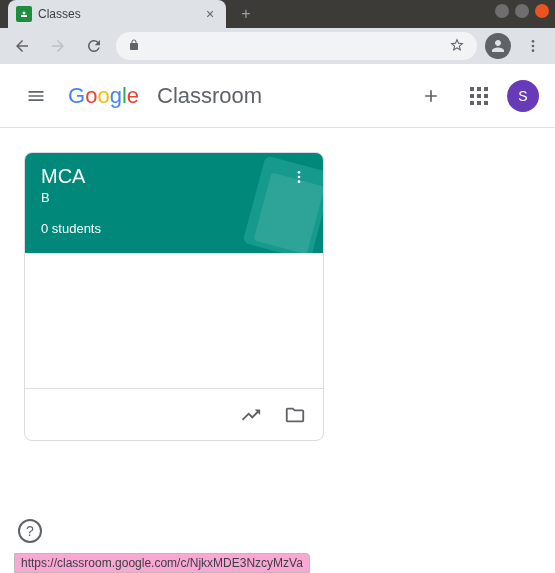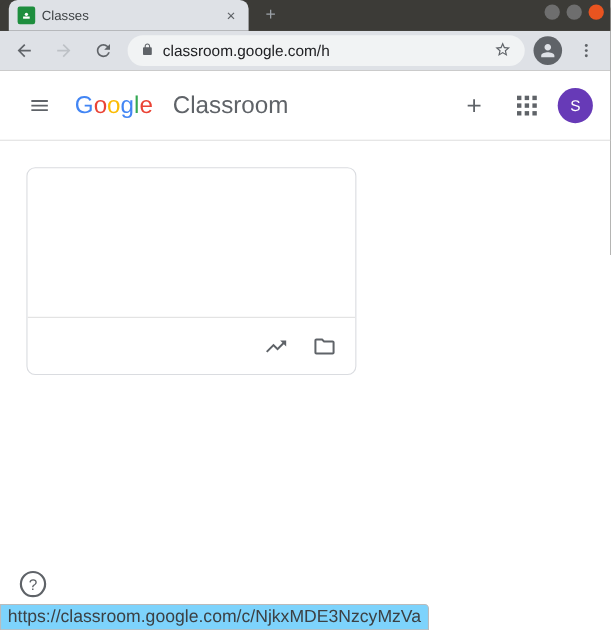--- a/index.html
+++ b/index.html
@@ -229,25 +229,25 @@
       left: 18px; bottom: 30px;
       width: 24px; height: 24px;
       border: 2px solid #5f6368;
       border-radius: 50%;
       display: flex; align-items: center; justify-content: center;
       color: #5f6368; font-size: 14px;
       cursor: pointer;
     }
     .status-overlay {
       position: absolute;
-      left: 0; bottom: 0;
-      background: #7dd3fc;
+      left: 14px; bottom: 0;
+      background: #f9a8d4;
       border: 1px solid #bbb;
       border-top-right-radius: 4px;
-      font-size: 16px;
+      font-size: 12px;
       color: #3c4043;
       padding: 2px 6px;
     }
   </style>
 </head>
 <body>
 
 <div class="window">
   <div class="titlebar">
     <div class="tab">
@@ -284,21 +284,20 @@
       <svg width="18" height="18" viewBox="0 0 24 24">
           <path d="M17.65 6.35A7.958 7.958 0 0012 4c-4.42 0-8 3.58-8 8s3.58 8 8 8c3.73 0 6.84-2.55 7.73-6h-2.08A5.99 5.99 0 0112 18c-3.31 0-6-2.69-6-6s2.69-6 6-6c1.66 0 3.14.69 4.22 1.78L13 11h7V4l-2.35 2.35z" fill="#5f6368"></path>
         </svg>
     </div>
     <div class="omnibox">
       <span class="lock">
         <svg width="12" height="14" viewBox="0 0 24 24">
             <path d="M18 8h-1V6c0-2.76-2.24-5-5-5S7 3.24 7 6v2H6c-1.1 0-2 .9-2 2v10c0 1.1.9 2 2 2h12c1.1 0 2-.9 2-2V10c0-1.1-.9-2-2-2zM9 6c0-1.66 1.34-3 3-3s3 1.34 3 3v2H9V6z" fill="#5f6368"></path>
           </svg>
       </span>
-      <span>classroom.google.com/h</span>
       <span style="margin-left:auto" class="omni-star">
         <svg width="16" height="16" viewBox="0 0 24 24">
             <path d="M22 9.24l-7.19-.62L12 2 9.19 8.63 2 9.24l5.46 4.73L5.82 21 12 17.27 18.18 21l-1.63-7.03L22 9.24zM12 15.4l-3.76 2.27 1-4.28-3.32-2.88 4.38-.38L12 6.1l1.71 4.04 4.38.38-3.32 2.88 1 4.28L12 15.4z" fill="#5f6368"></path>
           </svg>
       </span>
     </div>
     <div class="chrome-avatar">
       <svg width="18" height="18" viewBox="0 0 24 24">
           <path d="M12 12c2.21 0 4-1.79 4-4s-1.79-4-4-4-4 1.79-4 4 1.79 4 4 4zm0 2c-2.67 0-8 1.34-8 4v2h16v-2c0-2.66-5.33-4-8-4z" fill="#dee1e6"></path>
         </svg>
@@ -348,20 +347,36 @@
           </div>
         </div>
         <div class="user-avatar">
           <span>S</span>
         </div>
       </div>
     </div>
 
     <div class="class-grid">
       <div class="class-card">
+        <div class="card-head">
+          <svg class="card-art" viewBox="0 0 120 120">
+            <rect x="30" y="10" width="70" height="90" rx="6" fill="#26a69a" transform="rotate(15 65 55)"></rect>
+            <rect x="40" y="25" width="55" height="70" rx="4" fill="#4db6ac" transform="rotate(15 65 55)"></rect>
+          </svg>
+          <div class="card-title">MCA</div>
+          <div class="card-section">B</div>
+          <div class="card-students">0 students</div>
+          <div class="card-more">
+            <svg width="16" height="16" viewBox="0 0 24 24">
+                <circle cx="12" cy="5" r="2" fill="#fff"></circle>
+                <circle cx="12" cy="12" r="2" fill="#fff"></circle>
+                <circle cx="12" cy="19" r="2" fill="#fff"></circle>
+              </svg>
+          </div>
+        </div>
         <div class="card-body"></div>
         <div class="card-foot">
           <div class="foot-btn">
             <svg width="22" height="22" viewBox="0 0 24 24">
                 <path d="M16 6l2.29 2.29-4.88 4.88-4-4L2 16.59 3.41 18l6-6 4 4 6.3-6.29L22 12V6h-6z" fill="#5f6368"></path>
               </svg>
           </div>
           <div class="foot-btn">
             <svg width="22" height="22" viewBox="0 0 24 24">
                 <path d="M20 6h-8l-2-2H4c-1.1 0-2 .9-2 2v12c0 1.1.9 2 2 2h16c1.1 0 2-.9 2-2V8c0-1.1-.9-2-2-2zm0 12H4V6h5.17l2 2H20v10z" fill="#5f6368"></path>

